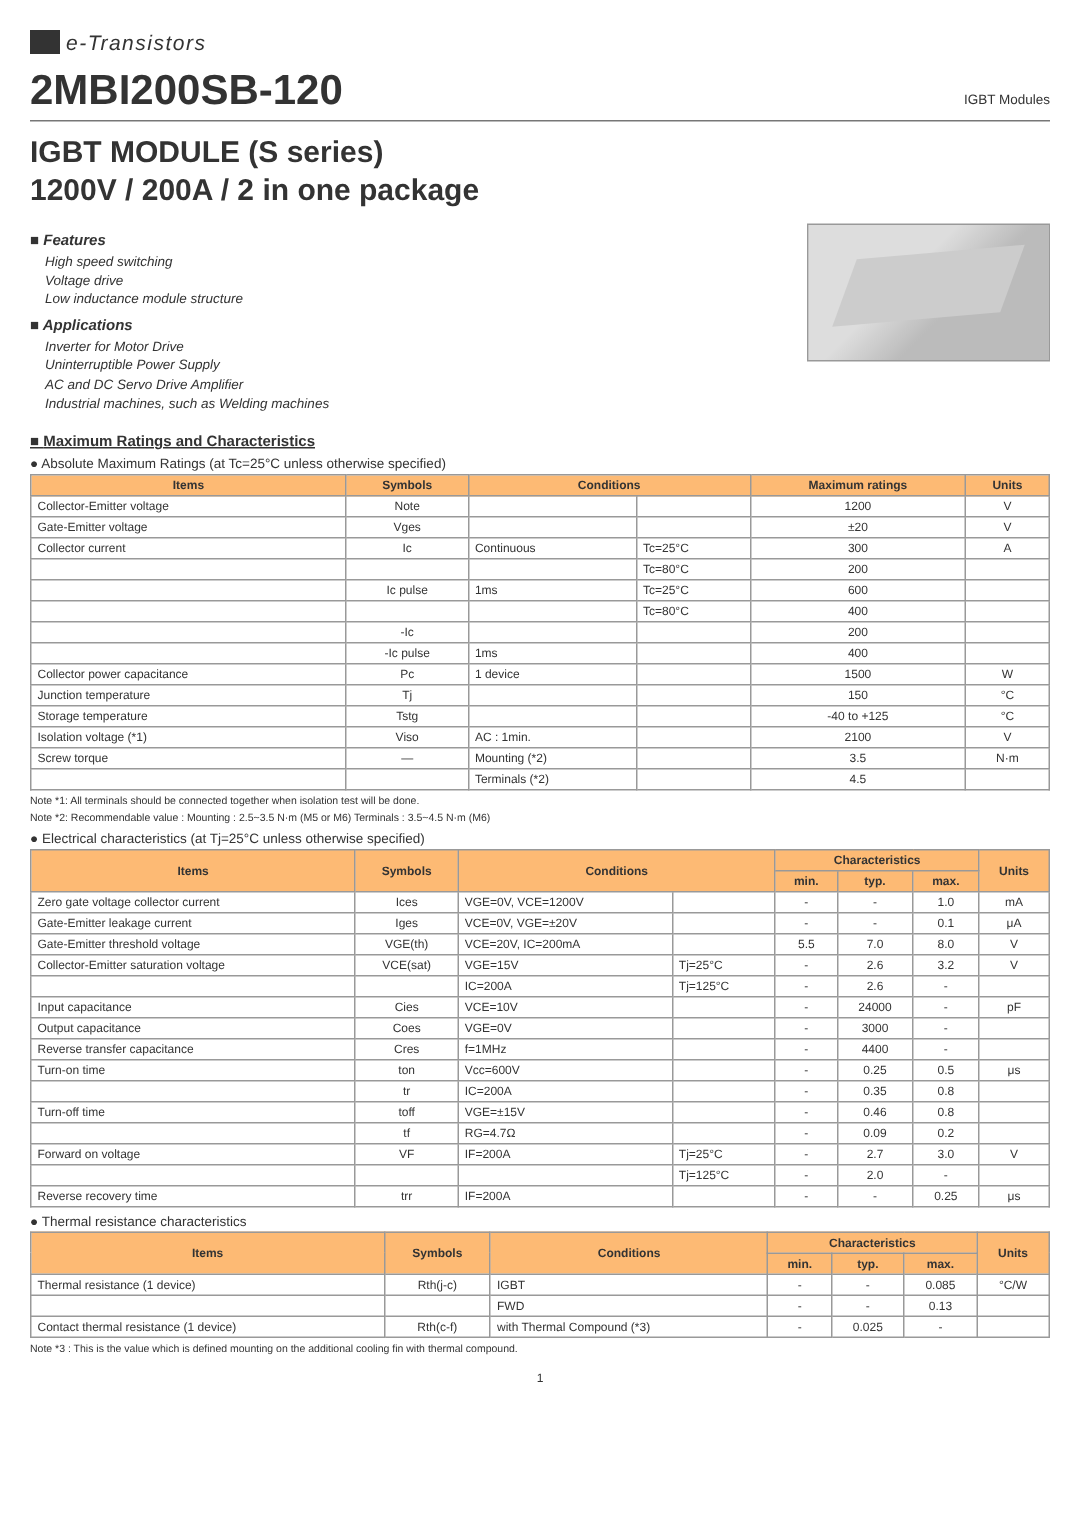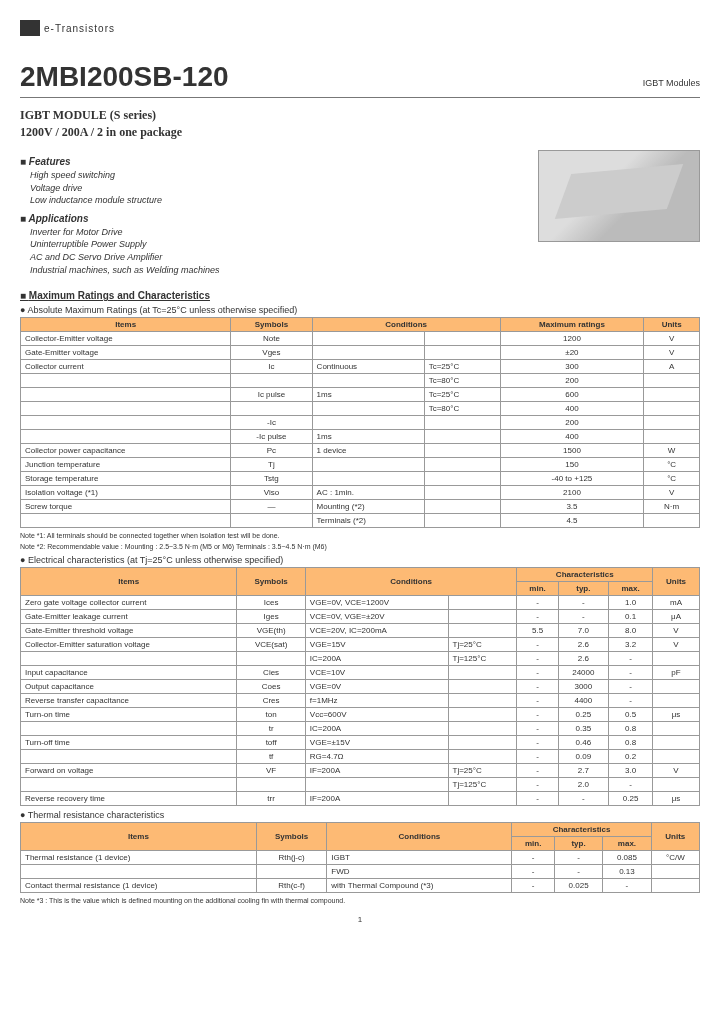--- a/index.html
+++ b/index.html
@@ -1,22 +1,22 @@
 <!DOCTYPE html>
 <html><head>
 <meta charset="utf-8">
 <style>
 body { margin: 0; padding: 20px; font-family: Arial, sans-serif; font-size: 9px; color: #333; background: #fff; width: 680px; }
 .header-brand { display: flex; align-items: center; gap: 4px; margin-bottom: 8px; }
 .logo-box { width: 20px; height: 16px; background: #333; display: inline-block; }
-.brand-text { font-size: 10px; letter-spacing: 1px; }
-.part-number { font-size: 28px; font-weight: bold; margin: 25px 0 4px 0; display: flex; justify-content: space-between; align-items: baseline; }
+.brand-text { font-size: 14px; letter-spacing: 1px; font-style: italic; }
+.part-number { font-size: 28px; font-weight: bold; margin: 8px 0 4px 0; display: flex; justify-content: space-between; align-items: baseline; }
 .part-number-sub { font-size: 9px; font-weight: normal; }
 hr { border: none; border-top: 1px solid #777; margin: 4px 0 10px 0; }
-.title-line { font-size: 12px; font-weight: bold; margin: 2px 0; font-family: Liberation Serif, serif; }
+.title-line { font-size: 20px; font-weight: bold; margin: 2px 0; }
 .content-row { display: flex; justify-content: space-between; margin-top: 10px; }
 .left-col { flex: 1; font-style: italic; }
 .module-img { width: 160px; height: 90px; border: 1px solid #999; margin-left: 10px; background: linear-gradient(135deg,#ddd 40%,#bbb 60%); position: relative; }
 .module-img::after { content: ""; position: absolute; top: 20%; left: 15%; width: 70%; height: 50%; background: #ccc; transform: skew(-20deg,-5deg); }
 .section-h { font-size: 10px; font-weight: bold; margin: 6px 0 2px 0; }
 .section-h::before { content: "■ "; }
 .list-item { margin-left: 10px; line-height: 1.4; }
 .section-title { font-size: 10px; font-weight: bold; margin: 14px 0 3px 0; text-decoration: underline; }
 .section-title::before { content: "■ "; }
 .subsection { font-size: 9px; margin: 4px 0 2px 0; }

